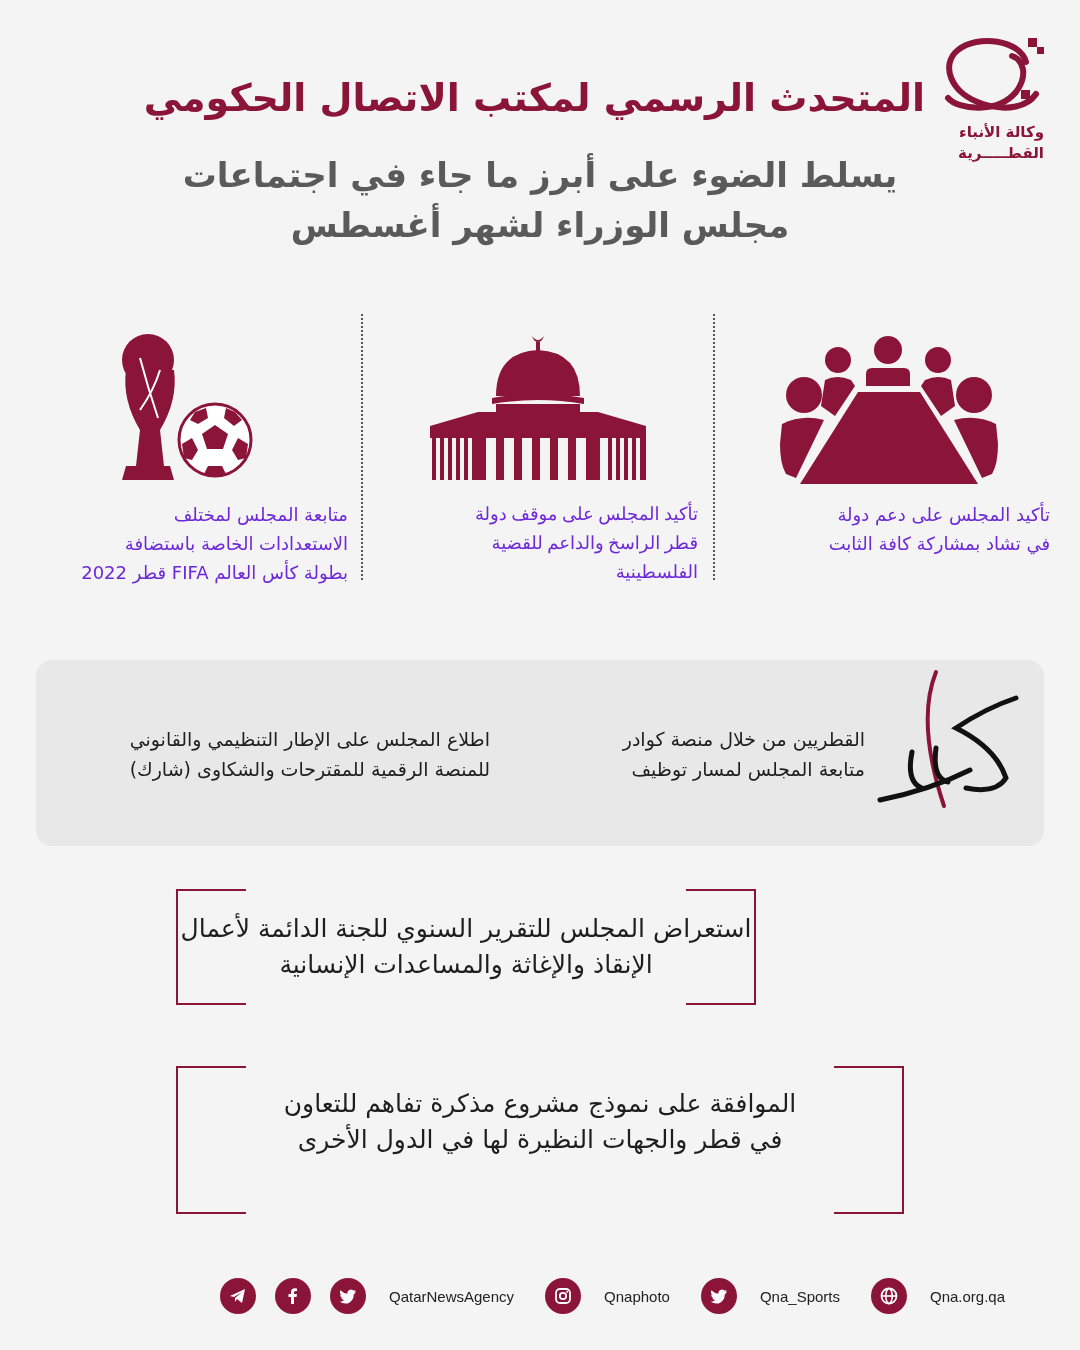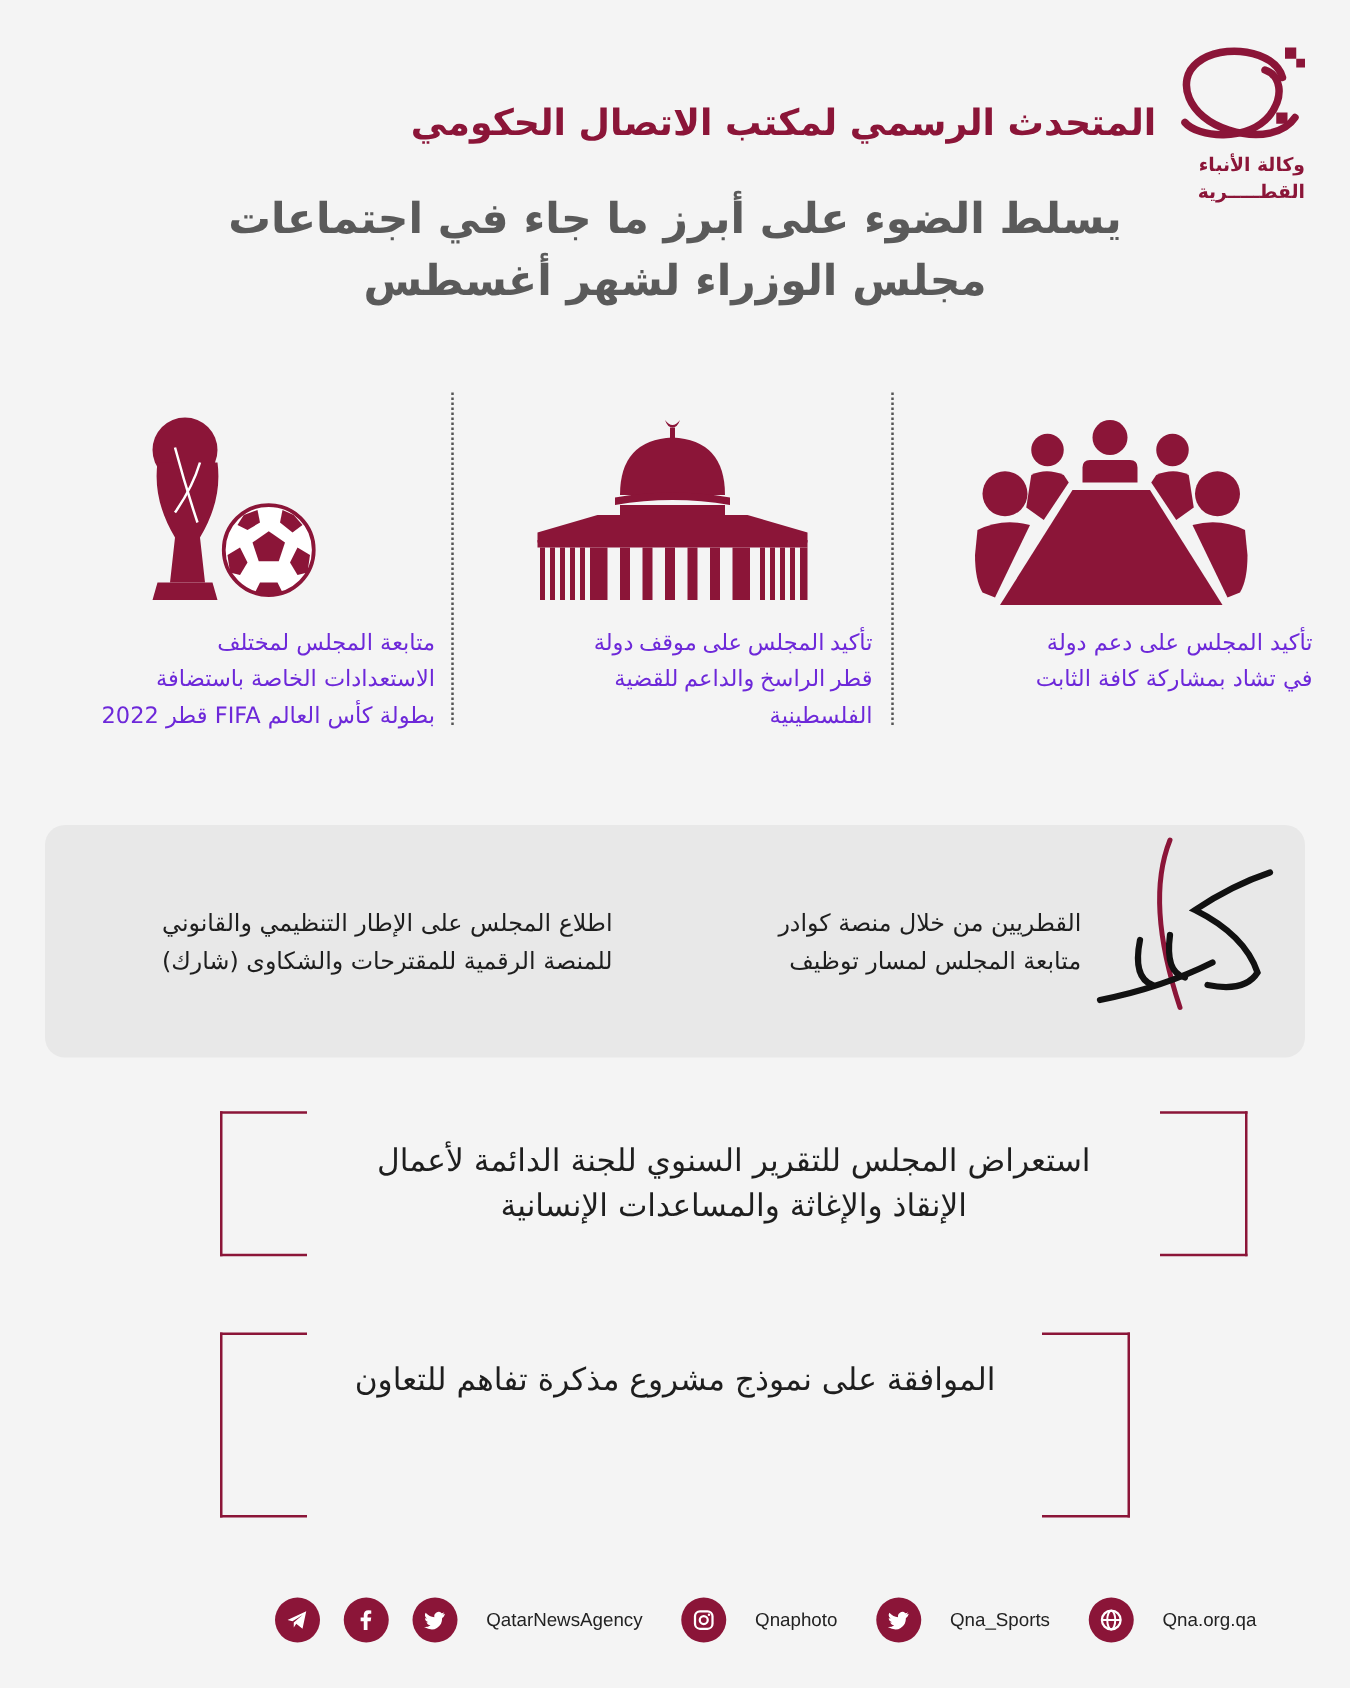--- a/index.html
+++ b/index.html
@@ -9,21 +9,21 @@
     font-family: "DejaVu Sans", "Liberation Sans", sans-serif;
     position: relative;
     color: #1a1a1a;
   }
   .abs { position: absolute; }
   .rtl { direction: rtl; unicode-bidi: embed; }
 
   
   .logo { left: 928px; top: 32px; width: 130px; height: 140px; }
   .logo-text { left: 920px; top: 122px; width: 124px; text-align: right; color: #8b1538; font-size: 15px; line-height: 21px; font-weight: bold; }
-  .title { left: 110px; top: 72px; width: 815px; text-align: right; color: #8b1538; font-size: 29px; font-weight: bold; line-height: 52px; }
+  .title { left: 110px; top: 72px; width: 815px; text-align: right; color: #8b1538; font-size: 38px; font-weight: bold; line-height: 52px; }
   .subtitle { left: 150px; top: 150px; width: 780px; text-align: center; color: #5a5a5a; font-size: 34px; line-height: 50px; font-weight: bold; }
 
   
   .col-divider { width: 0; border-left: 2px dotted #555; top: 314px; height: 266px; }
   .col-icon { width: 240px; height: 170px; }
   .col-text { width: 320px; text-align: right; font-size: 18px; line-height: 29px; color: #6d28d9; }
 
   
   .panel { left: 36px; top: 660px; width: 1008px; height: 186px; background: #e8e8e8; border-radius: 16px; }
   .panel-text { font-size: 19px; line-height: 30px; color: #1e1e1e; text-align: right; }
@@ -171,30 +171,31 @@
 </div>
 <div class="abs panel-text rtl" style="left:560px; top:724px; width:305px;">
   <div>القطريين من خلال منصة كوادر</div>
   <div>متابعة المجلس لمسار توظيف</div>
 </div>
 <div class="abs panel-text rtl" style="left:60px; top:724px; width:430px;">
   <div>اطلاع المجلس على الإطار التنظيمي والقانوني</div>
   <div>للمنصة الرقمية للمقترحات والشكاوى (شارك)</div>
 </div>
 
-<div class="abs bracket-box" style="left:176px; top:889px; width:822px; height:116px;padding-left:24px;">
+<div class="abs bracket-box" style="left:176px; top:889px; width:580px; height:116px;padding-left:24px;">
   <div class="box-text rtl" style="top:22px;">
     <div>استعراض المجلس للتقرير السنوي للجنة الدائمة لأعمال</div>
     <div>الإنقاذ والإغاثة والمساعدات الإنسانية</div>
   </div>
 </div>
 
 <div class="abs bracket-box" style="left:176px; top:1066px; width:728px; height:148px;">
   <div class="box-text rtl" style="top:20px;">
     <div>الموافقة على  نموذج مشروع مذكرة تفاهم للتعاون</div>
+    <div>في قطر والجهات النظيرة لها في الدول الأخرى</div>
   </div>
 </div>
 
 <div class="abs footer">
   <div class="soc">
     <svg viewBox="0 0 20 20">
         <path d="M2 10 L17 3 L14 17 L9 13 L7 16 L7 12 L14 6 L6 11z" fill="#fff"></path>
       </svg>
   </div>
   <div class="soc">

